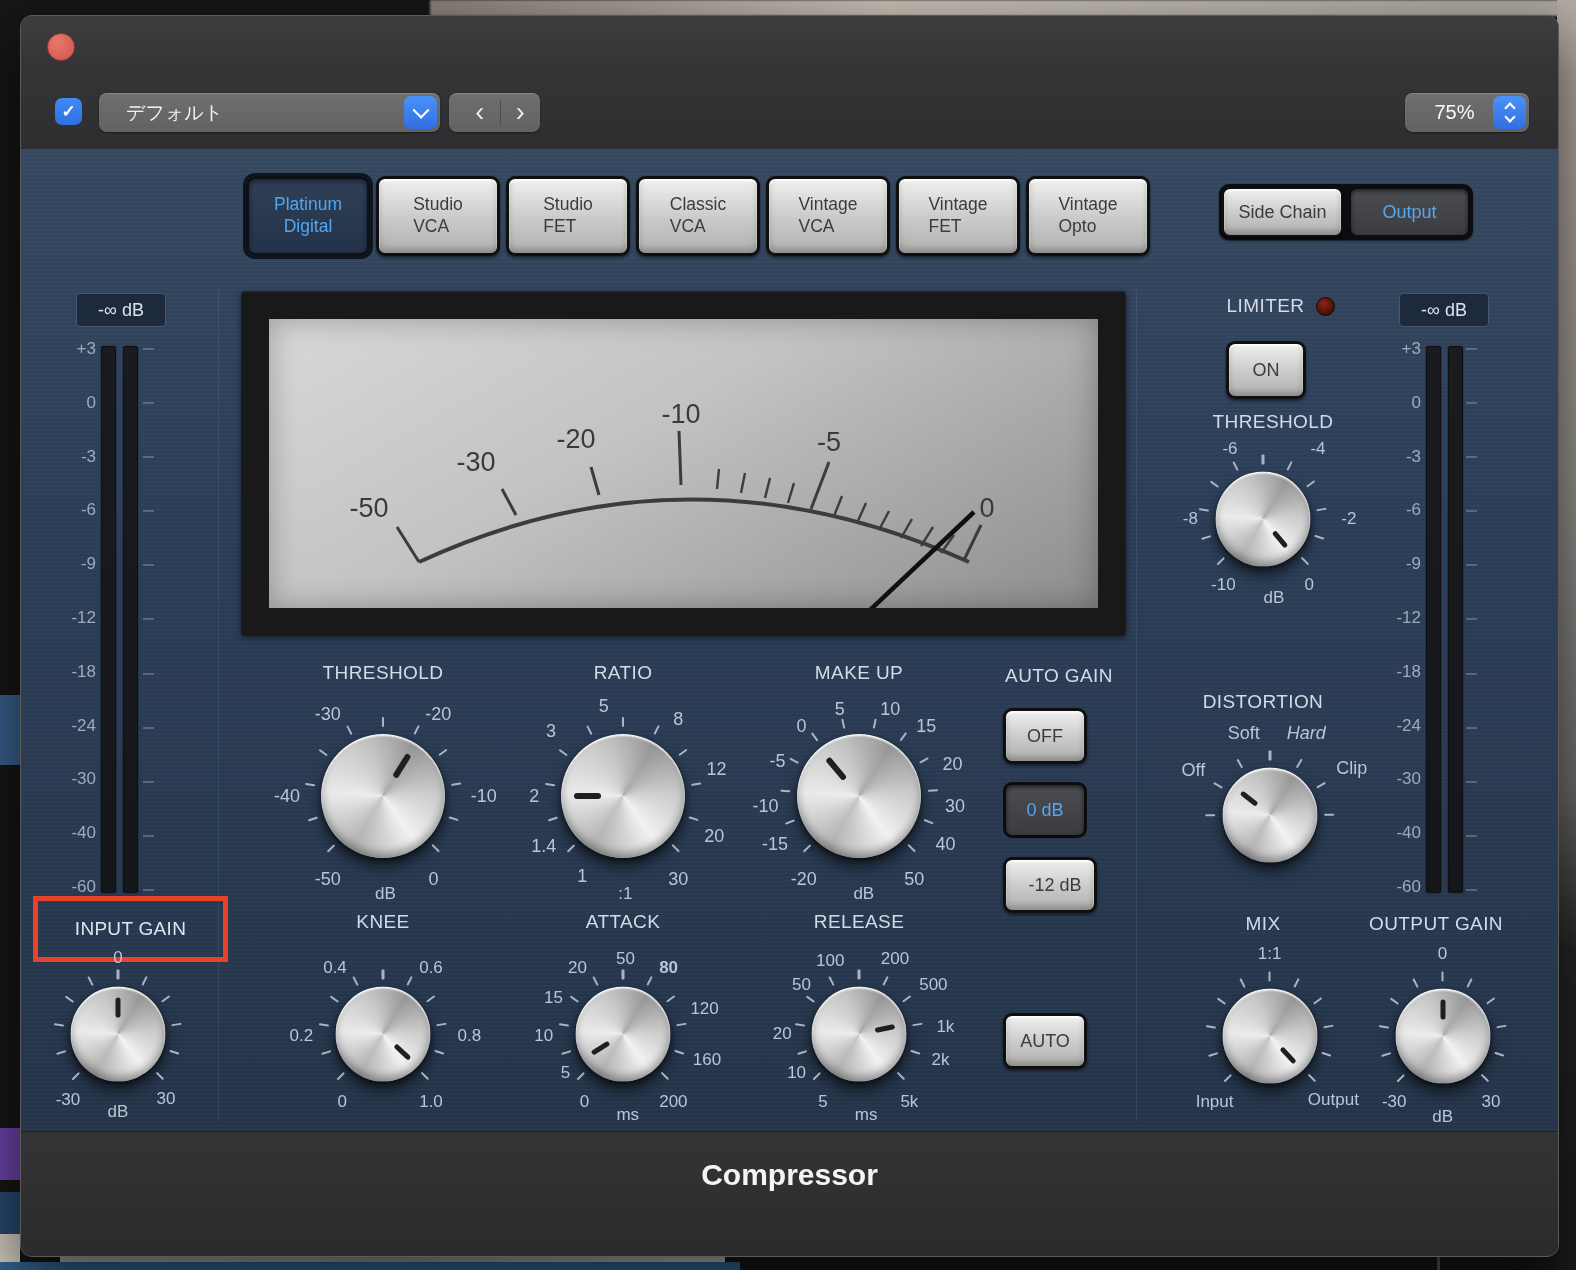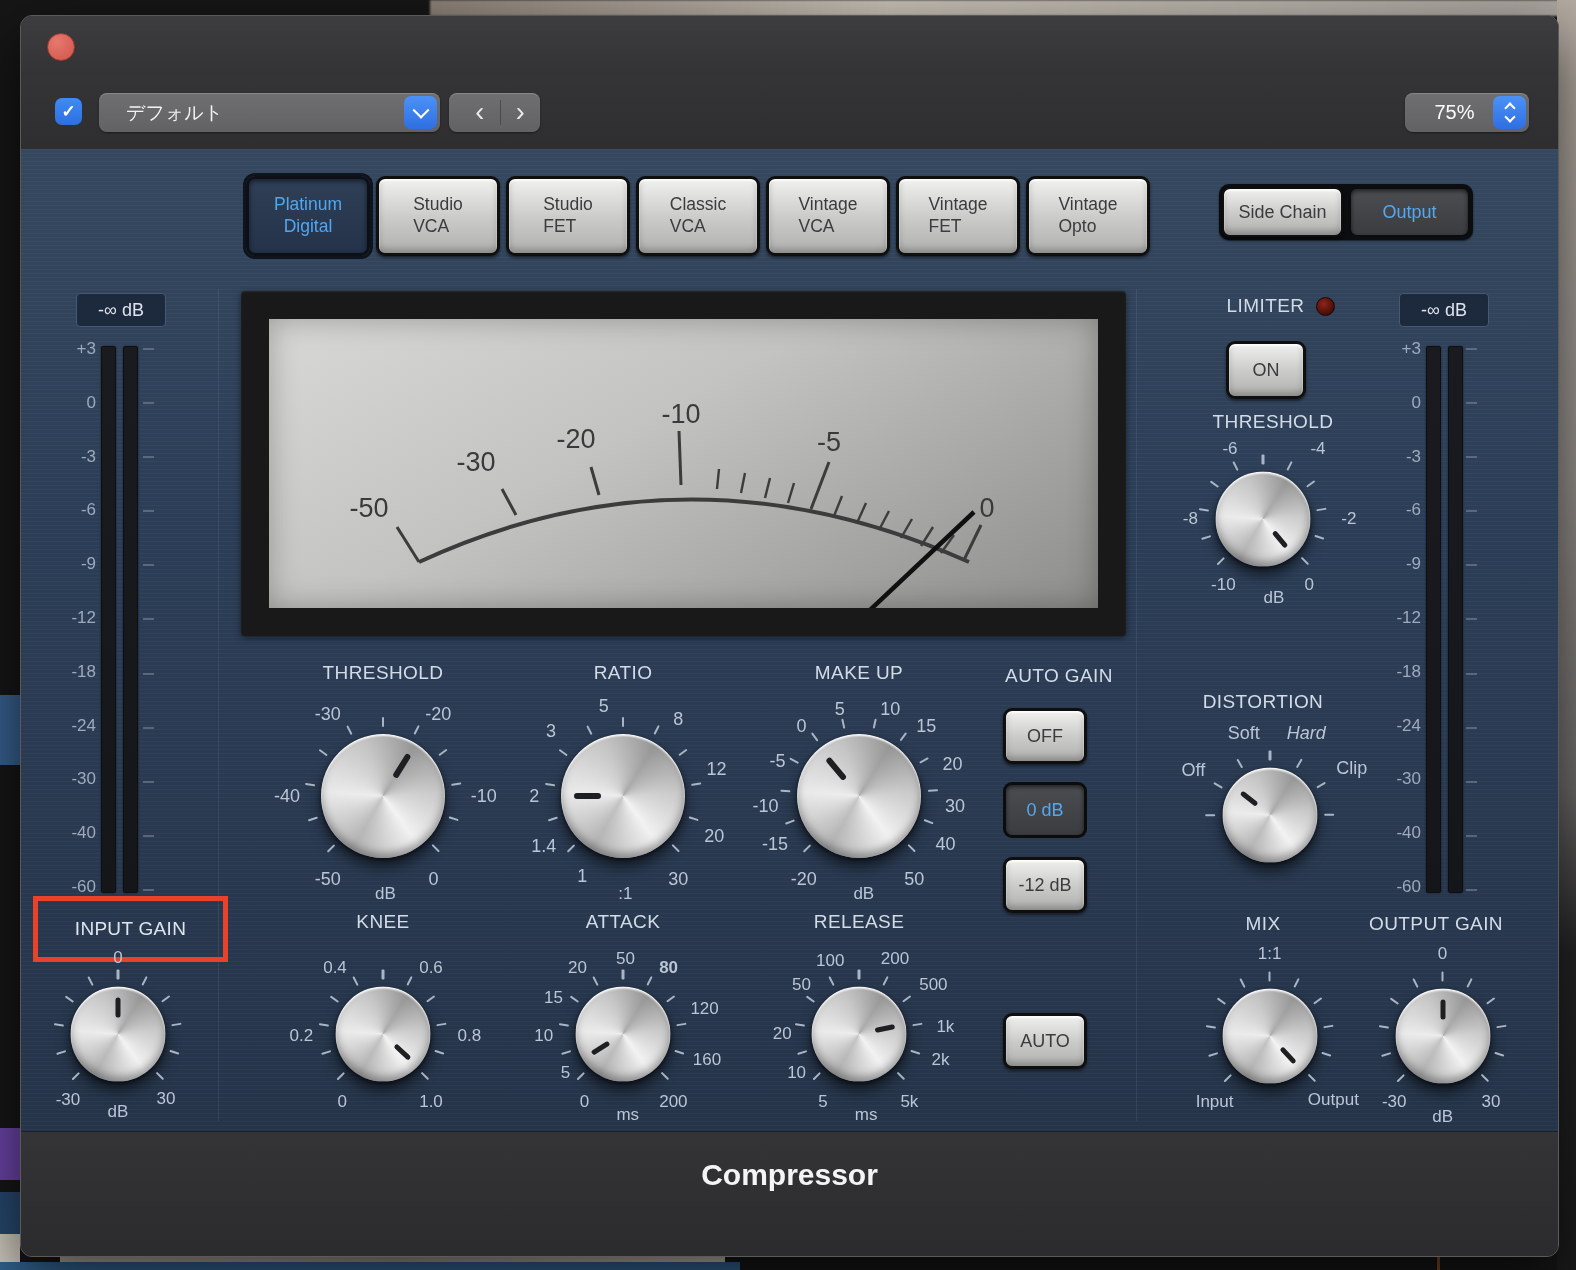--- a/index.html
+++ b/index.html
@@ -356,21 +356,21 @@
               <i style="transform: rotate(110.455deg);"></i>
               <i style="transform: rotate(135deg);"></i>
             </div>
           <div class="pointer"></div>
         </div>
       </div>
 
       <div class="abs kt" style="left:958px;top:516px;width:160px;">AUTO GAIN</div>
       <div class="agbtn mbtn" style="left:982px;top:559px;">OFF</div>
       <div class="agbtn gseldark" style="left:982px;top:633px;">0 dB</div>
-      <div class="agbtn mbtn" style="left:982px;top:708px;">-12 dB</div>
+      <div class="agbtn mbtn" style="left:982px;top:708px;padding-left:10px;">-12 dB</div>
 
       <div class="cell" style="left:242px;top:757px;width:240px;height:220px;">
         <div class="kt" style="top:5px;">KNEE</div>
         <span class="kl" style="left:30%;top:28%;">0.4</span>
         <span class="kl" style="left:70%;top:28%;">0.6</span>
         <span class="kl" style="left:16%;top:59%;">0.2</span>
         <span class="kl" style="left:86%;top:59%;">0.8</span>
         <span class="kl" style="left:33%;top:89%;">0</span>
         <span class="kl" style="left:70%;top:89%;">1.0</span>
         <div class="knob small" style="left:50%;top:58%;--a:133deg;">

